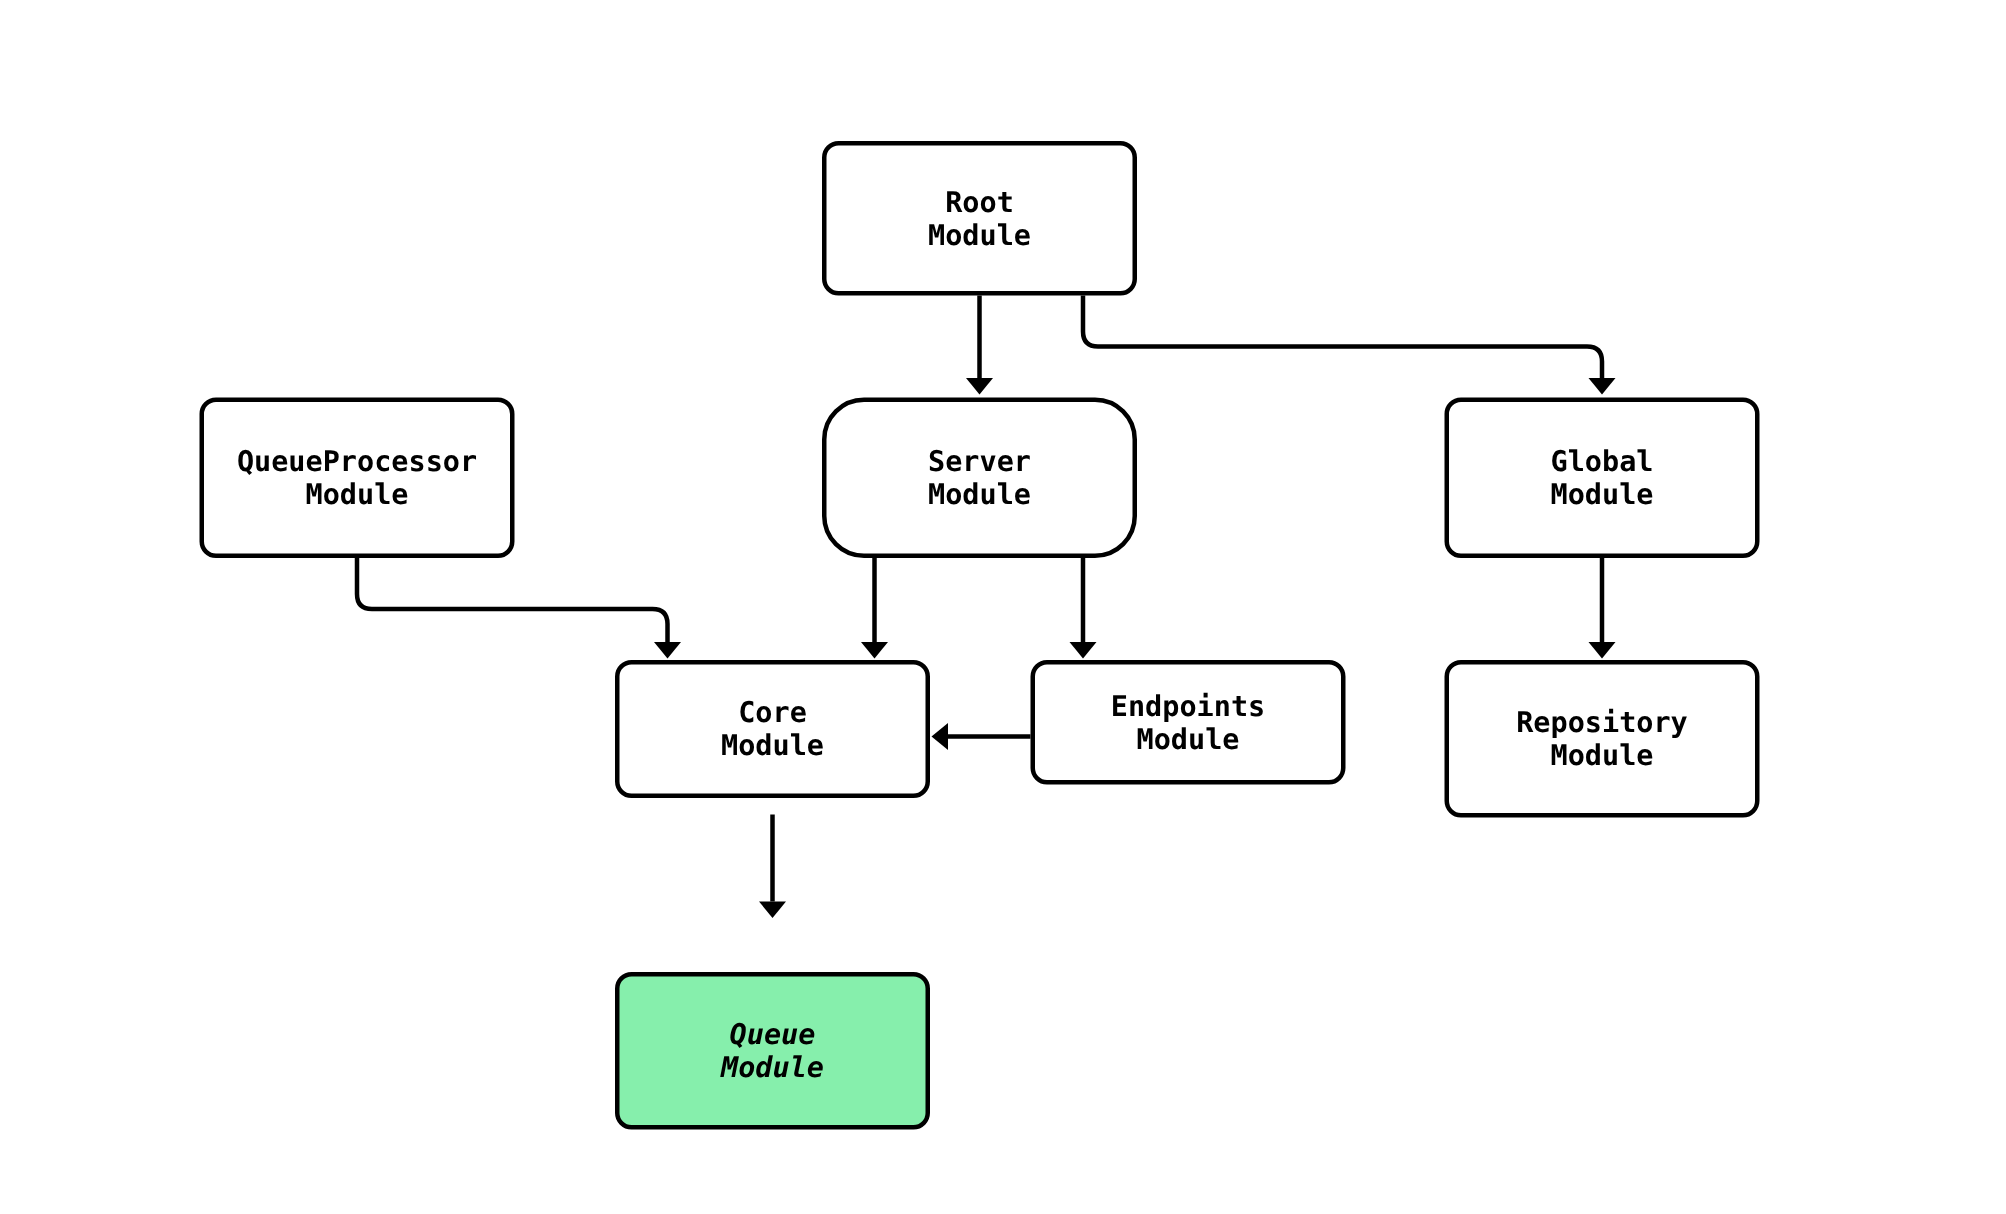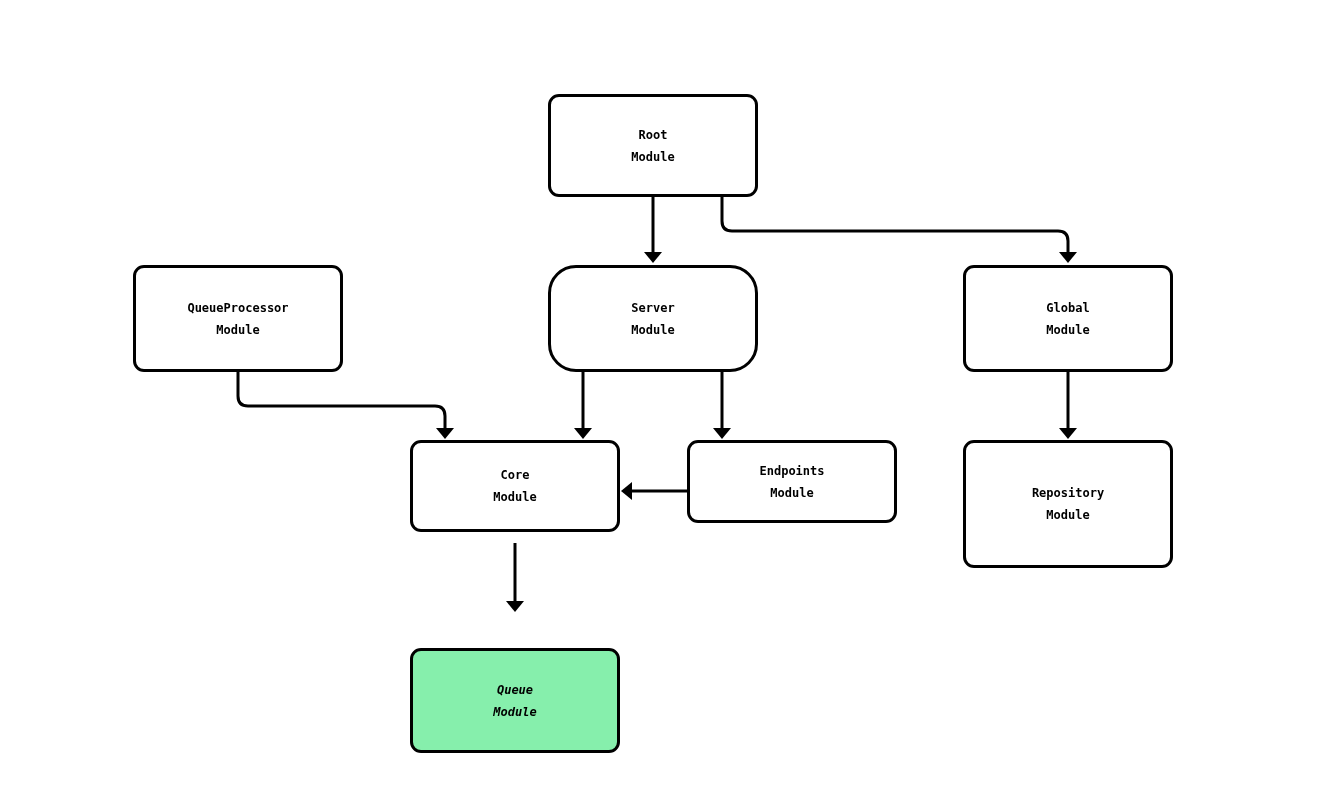--- a/index.html
+++ b/index.html
@@ -29,21 +29,21 @@
     border: 3px solid #000000;
     border-radius: 11px;
     display: flex;
     flex-direction: column;
     align-items: center;
     justify-content: center;
     z-index: 2;
   }
   .node-label {
     font-family: "DejaVu Sans Mono", "Liberation Mono", monospace;
-    font-size: 12px;
+    font-size: 19px;
     font-weight: 700;
     line-height: 22px;
     color: #000000;
     text-align: center;
     white-space: pre;
     letter-spacing: 0px;
   }
   .edge-path {
     fill: none;
     stroke: #000000;
@@ -95,21 +95,21 @@
       <div class="node-label">Module</div>
     </div>
     <div class="node" style="left: 410px; top: 440px; width: 210px; height: 92px; border-color: rgb(0, 0, 0); background: rgb(255, 255, 255);">
       <div class="node-label">Core</div>
       <div class="node-label">Module</div>
     </div>
     <div class="node" style="left: 687px; top: 440px; width: 210px; height: 83px; border-color: rgb(0, 0, 0); background: rgb(255, 255, 255);">
       <div class="node-label">Endpoints</div>
       <div class="node-label">Module</div>
     </div>
-    <div class="node" style="left: 963px; top: 440px; width: 210px; height: 128px; border-color: rgb(0, 0, 0); background: rgb(255, 255, 255);">
+    <div class="node" style="left: 963px; top: 440px; width: 210px; height: 105px; border-color: rgb(0, 0, 0); background: rgb(255, 255, 255);">
       <div class="node-label">Repository</div>
       <div class="node-label">Module</div>
     </div>
     <div class="node" style="left: 410px; top: 648px; width: 210px; height: 105px; border-color: rgb(0, 0, 0); background: #86efac; font-style: italic;">
       <div class="node-label">Queue</div>
       <div class="node-label">Module</div>
     </div>
   </div>
 
 </body></html>

